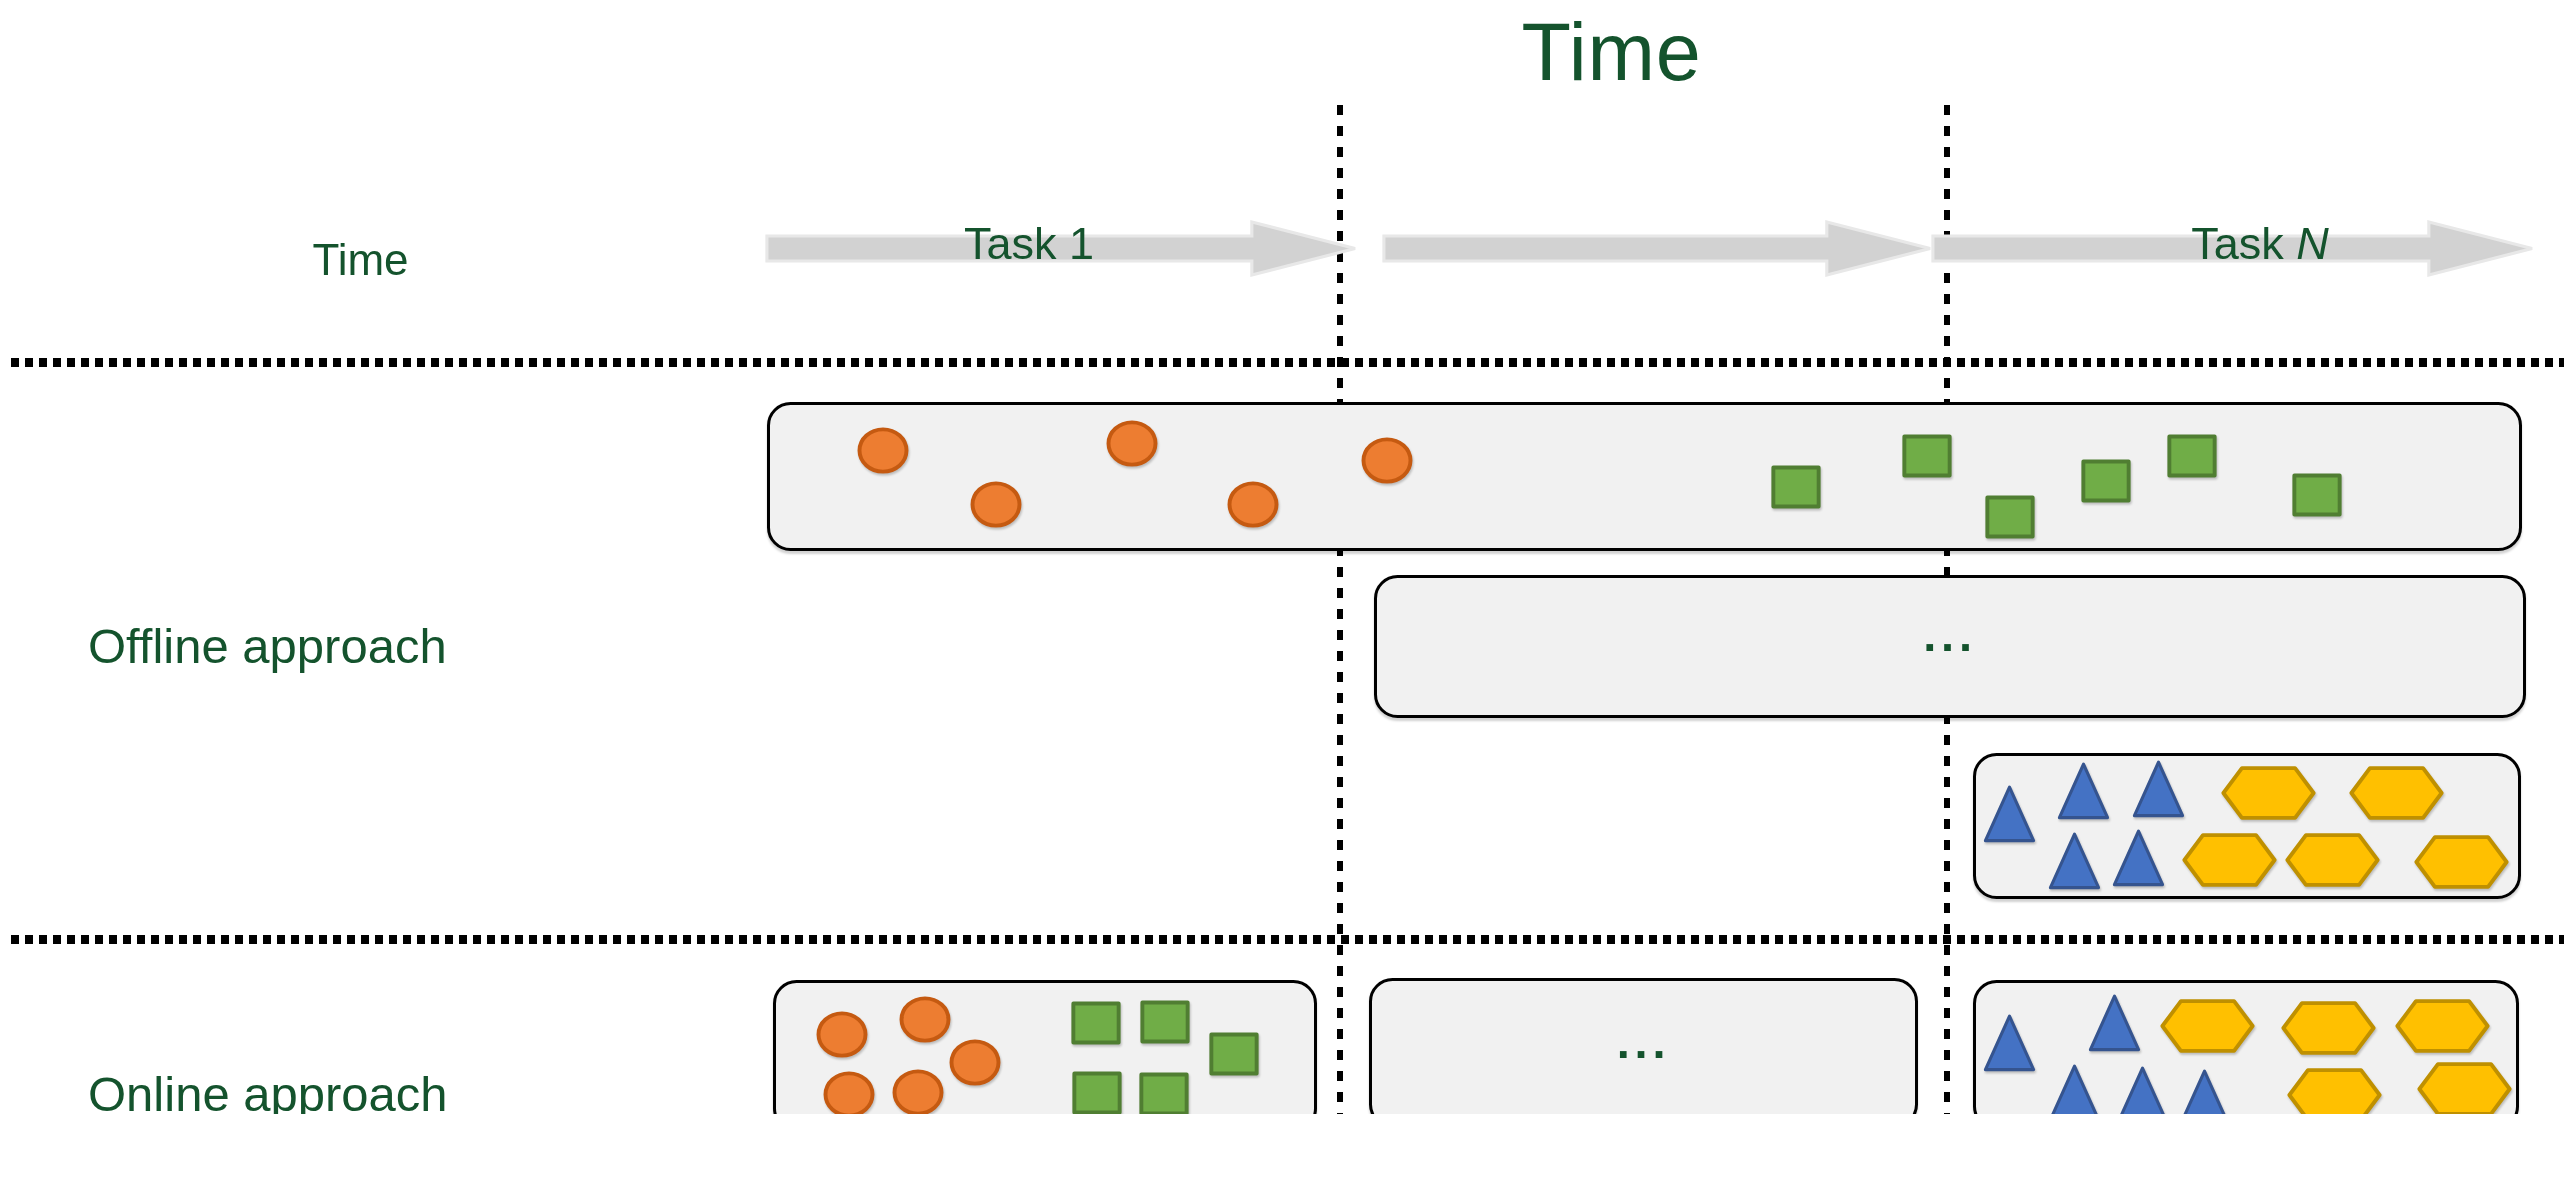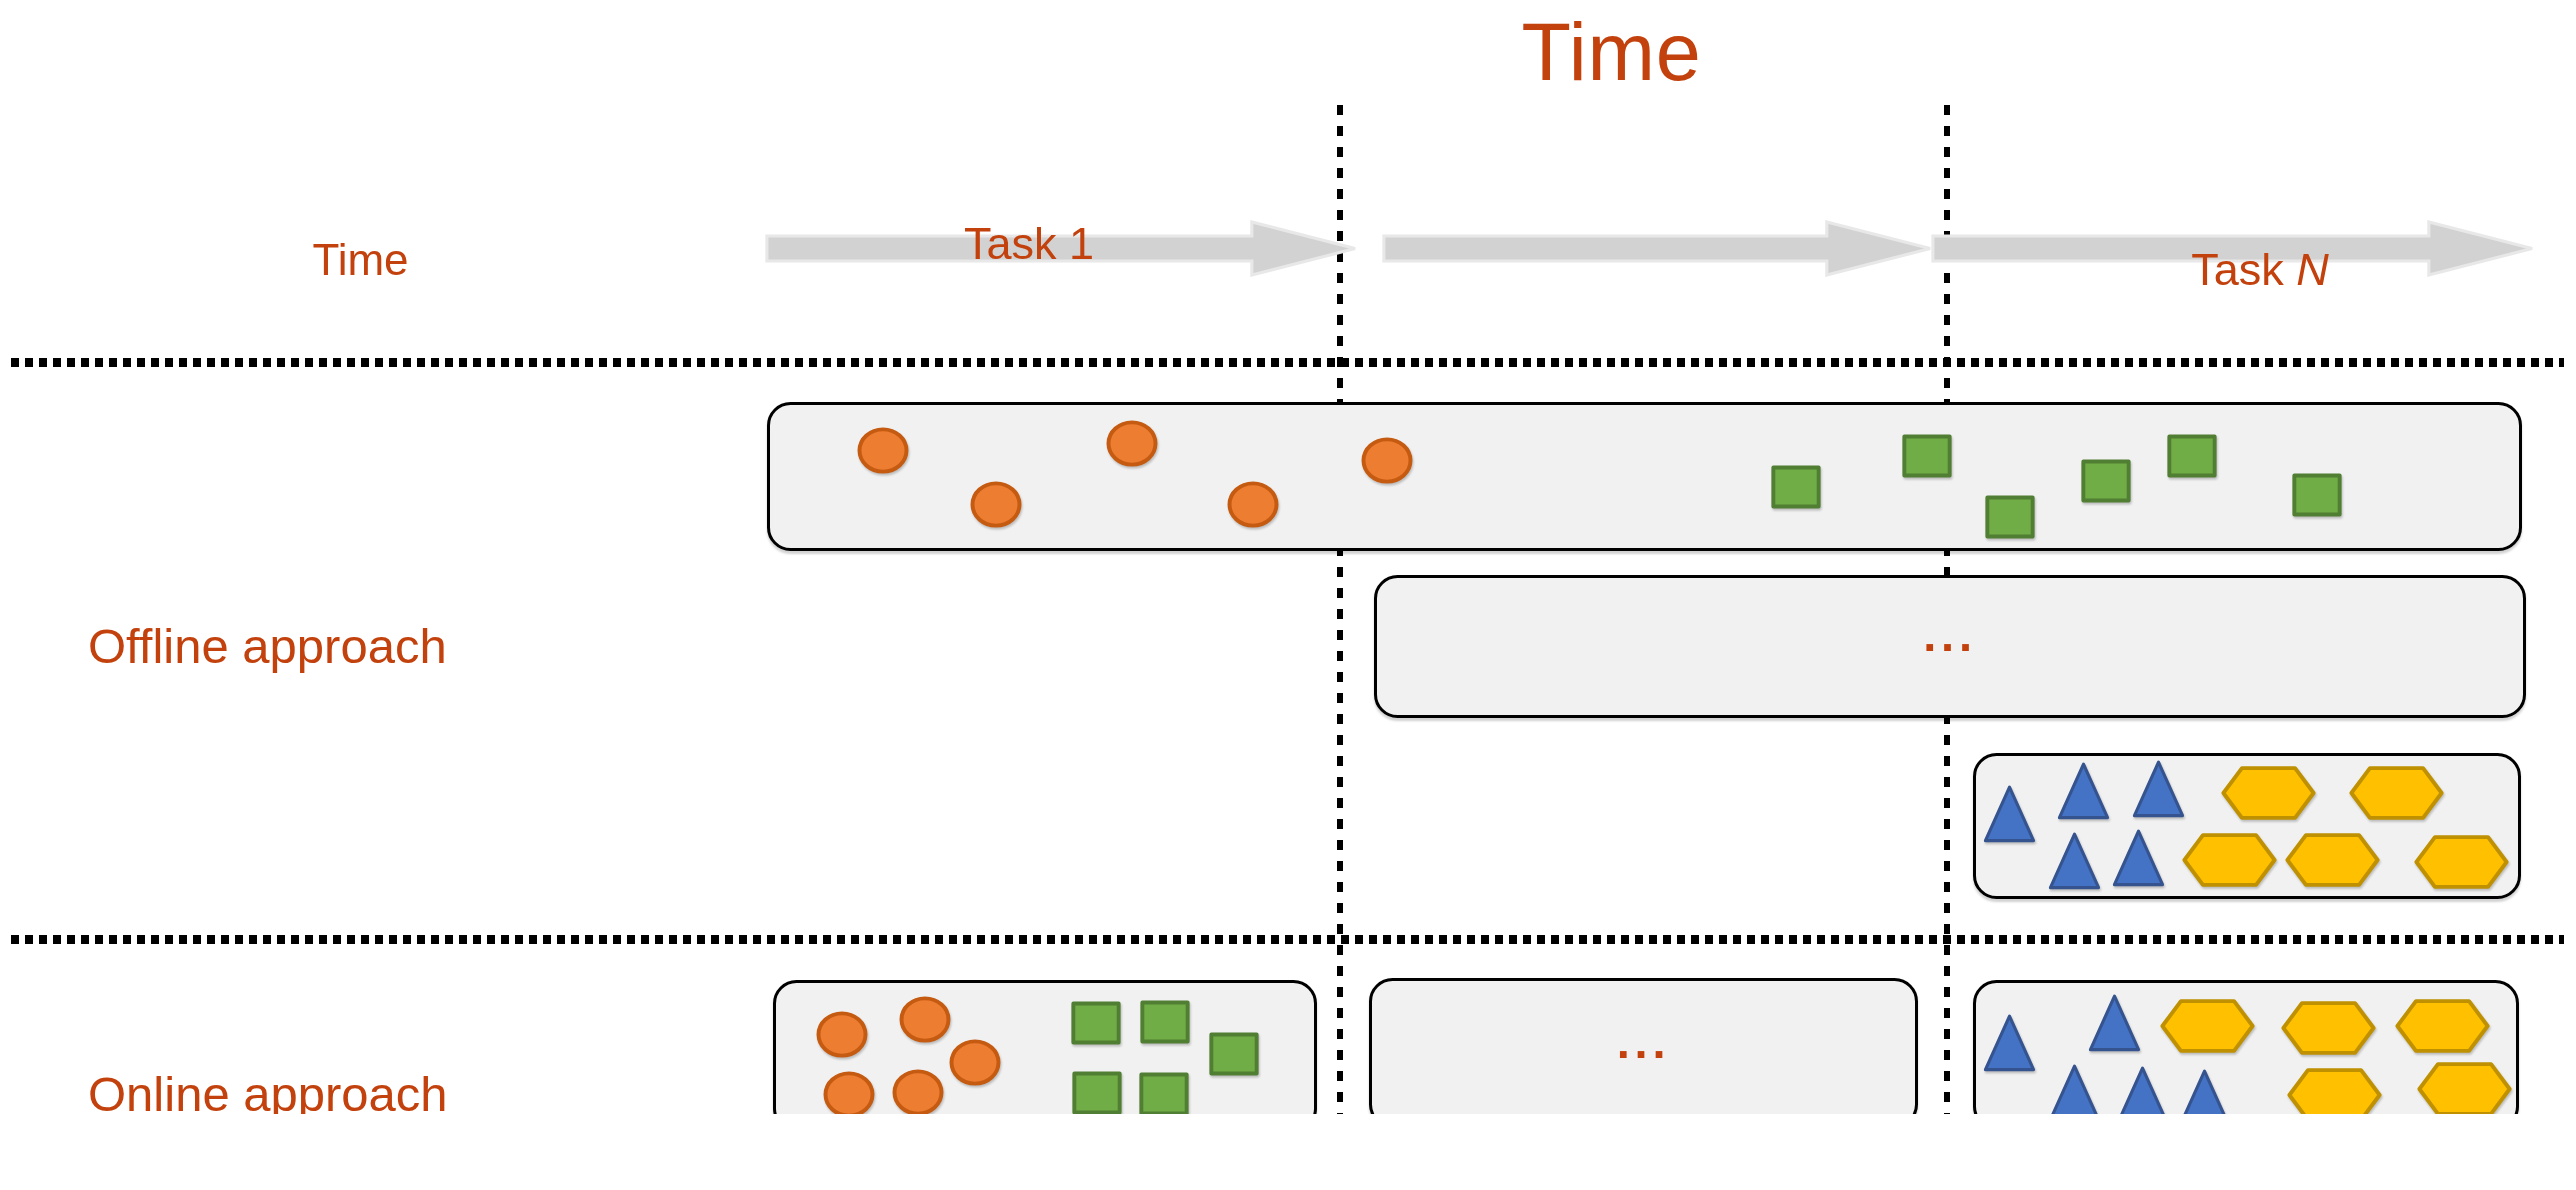--- a/index.html
+++ b/index.html
@@ -1,21 +1,21 @@
 <!DOCTYPE html>
 <html style="font-size:12.5px"><head>
 <meta charset="utf-8">
 <style>
   html,body{margin:0;padding:0;background:#ffffff;}
   .canvas{
     position:relative;
     width:2576px;height:1114px;
     background:#ffffff;
     font-family:"Liberation Sans", sans-serif;
-    color:#c2410c;
+    color:#14532d;
     overflow:hidden;
   }
   .title{
     position:absolute;top:7.8px;left:1416px;width:391px;
     text-align:center;font-size:81px;line-height:1.1;font-weight:500;
     letter-spacing:0.8px;
   }
   .axis-label{
     position:absolute;top:235px;left:243px;width:235px;
     text-align:center;font-size:44px;font-weight:400;
@@ -79,21 +79,21 @@
       <svg width="596" height="63" class="arrow-svg" style="left: 763px; top: 217px;" viewBox="0 0 762 80">
         <polygon points="5,24 625,24 625,6 757,40 625,74 625,56 5,56" fill="#D2D2D2" stroke="#E8E8E8" stroke-width="4"></polygon>
       </svg>
       <div class="task-label" style="left: 857px; text-align: center;"><span>Task </span><span>1</span></div>
       <svg width="554" height="63" class="arrow-svg" style="left: 1380px; top: 217px;" viewBox="0 0 708 80">
         <polygon points="5,24 571,24 571,6 703,40 571,74 571,56 5,56" fill="#D2D2D2" stroke="#E8E8E8" stroke-width="4"></polygon>
       </svg>
       <svg width="607" height="63" class="arrow-svg" style="left: 1929px; top: 217px;" viewBox="0 0 776 80">
         <polygon points="5,24 639,24 639,6 771,40 639,74 639,56 5,56" fill="#D2D2D2" stroke="#E8E8E8" stroke-width="4"></polygon>
       </svg>
-      <div class="task-label" style="left: 2088px; margin-top: 26px;"><span>Task </span><i>N</i></div>
+      <div class="task-label" style="left: 2088px;"><span>Task </span><i>N</i></div>
     </div>
   <div id="box-layer">
       <div class="round-box" style="left: 767px; top: 402px; width: 1755px; height: 149px; background: rgb(241, 241, 241); border-color: rgb(0, 0, 0);"></div>
       <div class="round-box" style="left: 1374px; top: 575px; width: 1152px; height: 143px; background: rgb(241, 241, 241); border-color: rgb(0, 0, 0);">
         <span class="ellipsis-text">...</span>
       </div>
       <div class="round-box" style="left: 1973px; top: 753px; width: 548px; height: 146px; background: rgb(241, 241, 241); border-color: rgb(0, 0, 0);"></div>
       <div class="round-box" style="left: 773px; top: 980px; width: 544px; height: 152px; background: rgb(241, 241, 241); border-color: rgb(0, 0, 0);"></div>
       <div class="round-box" style="left: 1369px; top: 978px; width: 549px; height: 150px; background: rgb(241, 241, 241); border-color: rgb(0, 0, 0);">
         <span class="ellipsis-text">...</span>

